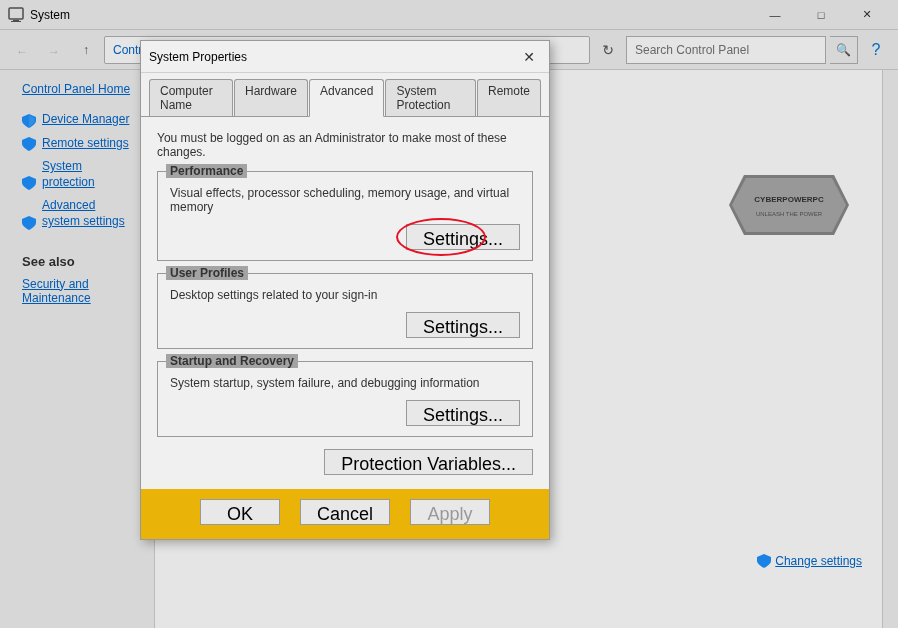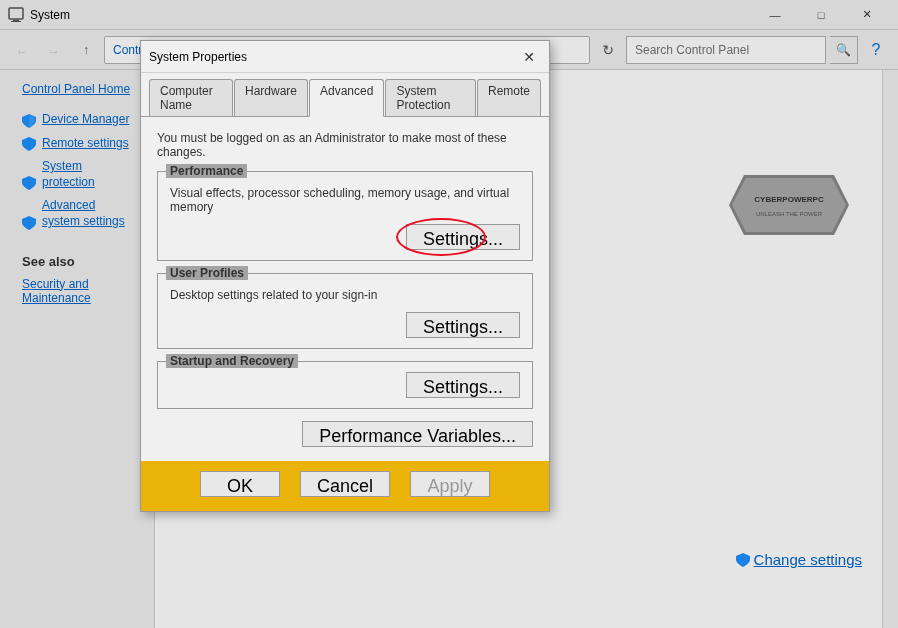--- a/index.html
+++ b/index.html
@@ -171,21 +171,21 @@
     }
 
     
     .change-settings {
       display: flex;
       align-items: center;
       gap: 4px;
       color: #0066cc;
       text-decoration: underline;
       cursor: pointer;
-      font-size: 15px;
+      font-size: 12px;
       position: absolute;
       right: 20px;
       bottom: 60px;
     }
 
     
     .scrollbar-area {
       width: 16px;
       background: #f0f0f0;
       border-left: 1px solid #d0d0d0;
@@ -539,27 +539,28 @@
       <div class="group-box">
         <span class="group-label">User Profiles</span>
         <p class="group-desc">Desktop settings related to your sign-in</p>
         <div class="group-btn-row">
           <button class="dialog-btn">Settings...</button>
         </div>
       </div>
 
       <div class="group-box">
         <span class="group-label">Startup and Recovery</span>
+        <p class="group-desc">System startup, system failure, and debugging information</p>
         <div class="group-btn-row">
           <button class="dialog-btn">Settings...</button>
         </div>
       </div>
 
       <div style="display:flex; justify-content:flex-end; margin-top:8px;">
-        <button class="dialog-btn">Performance Variables...</button>
+        <button class="dialog-btn">Protection Variables...</button>
       </div>
     </div>
 
     <div class="dialog-footer">
       <button class="dialog-btn">OK</button>
       <button class="dialog-btn">Cancel</button>
       <button class="dialog-btn" style="color:#999;" disabled="">Apply</button>
     </div>
   </div>
 </div>

